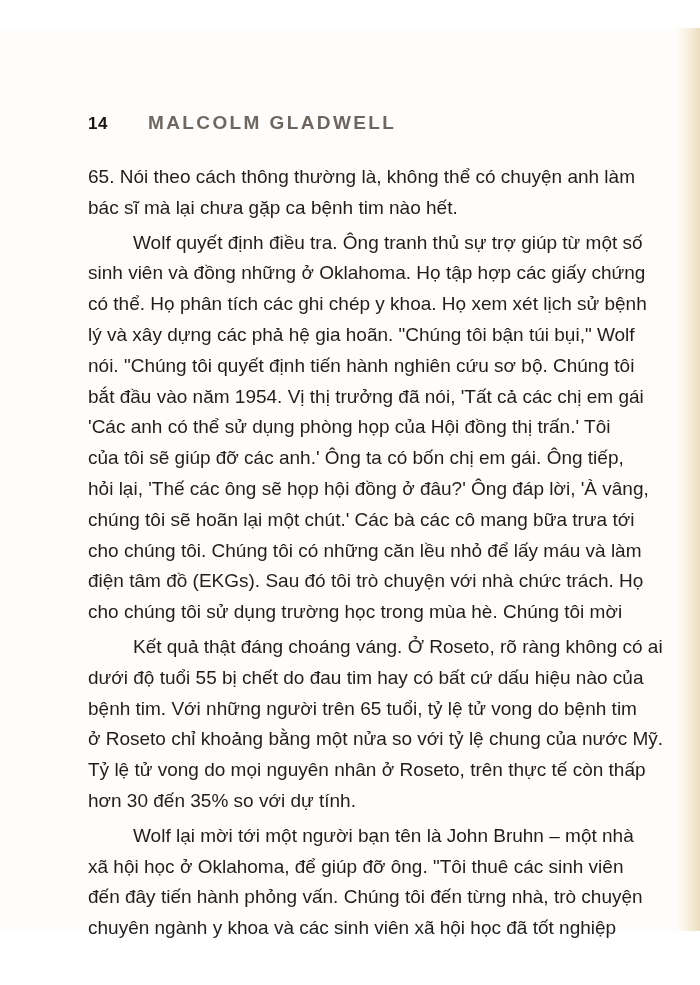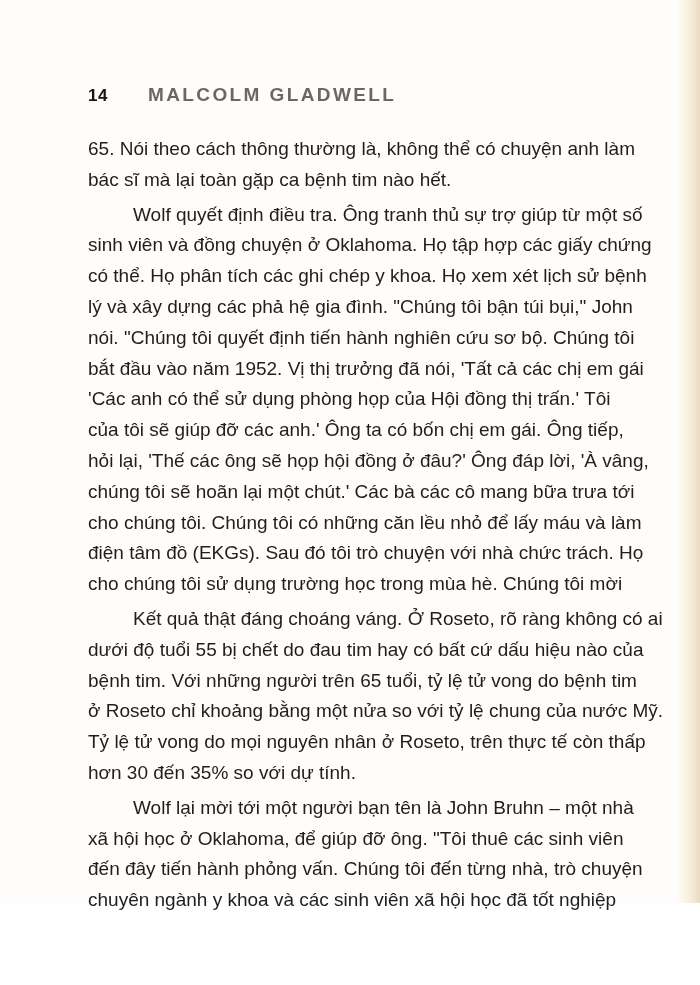--- a/index.html
+++ b/index.html
@@ -4,20 +4,21 @@
 <style>
   html,body{margin:0;padding:0;}
   body{
     width:700px;height:985px;overflow:hidden;
     font-family:"Liberation Sans","DejaVu Sans",sans-serif;
   }
   .page{
     position:relative;width:700px;height:903px;
     background:linear-gradient(to right,#fefdfb 0px,#fefdfb 676px,#f8f1e1 688px,#eadcbf 700px);
     color:#201e1c;
+    margin-top:28px;
   }
   .page-header{
     position:absolute;top:84px;left:88px;right:40px;
     display:flex;align-items:baseline;
   }
   .page-number{
     font-size:17px;font-weight:700;color:#171512;letter-spacing:.5px;
   }
   .running-head{
     margin-left:40px;
@@ -41,29 +42,29 @@
 <body>
 
 <div class="page">
   <header class="page-header">
     <span class="page-number">14</span>
     <span class="running-head">MALCOLM GLADWELL</span>
   </header>
   <main class="page-body" id="page-body-mount">
       <div class="para">
         <div class="line" style="word-spacing: 0px;">65. Nói theo cách thông thường là, không thể có chuyện anh làm</div>
-        <div class="line">bác sĩ mà lại toàn gặp ca bệnh tim nào hết.</div>
+        <div class="line">bác sĩ mà lại chưa gặp ca bệnh tim nào hết.</div>
       </div>
       <div class="para indent">
         <div class="line" style="word-spacing: 0px;">Wolf quyết định điều tra. Ông tranh thủ sự trợ giúp từ một số</div>
-        <div class="line" style="word-spacing: 0px;">sinh viên và đồng chuyện ở Oklahoma. Họ tập hợp các giấy chứng</div>
+        <div class="line" style="word-spacing: 0px;">sinh viên và đồng những ở Oklahoma. Họ tập hợp các giấy chứng</div>
         <div class="line" style="word-spacing: 0px;">có thể. Họ phân tích các ghi chép y khoa. Họ xem xét lịch sử bệnh</div>
-        <div class="line" style="word-spacing: 0px;">lý và xây dựng các phả hệ gia đình. "Chúng tôi bận túi bụi," John</div>
+        <div class="line" style="word-spacing: 0px;">lý và xây dựng các phả hệ gia hoãn. "Chúng tôi bận túi bụi," Wolf</div>
         <div class="line" style="word-spacing: 0px;">nói. "Chúng tôi quyết định tiến hành nghiên cứu sơ bộ. Chúng tôi</div>
-        <div class="line" style="word-spacing: 0px;">bắt đầu vào năm 1952. Vị thị trưởng đã nói, 'Tất cả các chị em gái</div>
+        <div class="line" style="word-spacing: 0px;">bắt đầu vào năm 1954. Vị thị trưởng đã nói, 'Tất cả các chị em gái</div>
         <div class="line" style="word-spacing: 0px;">'Các anh có thể sử dụng phòng họp của Hội đồng thị trấn.' Tôi</div>
         <div class="line" style="word-spacing: 0px;">của tôi sẽ giúp đỡ các anh.' Ông ta có bốn chị em gái. Ông tiếp,</div>
         <div class="line" style="word-spacing: 0px;">hỏi lại, 'Thế các ông sẽ họp hội đồng ở đâu?' Ông đáp lời, 'À vâng,</div>
         <div class="line" style="word-spacing: 0px;">chúng tôi sẽ hoãn lại một chút.' Các bà các cô mang bữa trưa tới</div>
         <div class="line" style="word-spacing: 0px;">cho chúng tôi. Chúng tôi có những căn lều nhỏ để lấy máu và làm</div>
         <div class="line" style="word-spacing: 0px;">điện tâm đồ (EKGs). Sau đó tôi trò chuyện với nhà chức trách. Họ</div>
         <div class="line" style="word-spacing: 0px;">cho chúng tôi sử dụng trường học trong mùa hè. Chúng tôi mời</div>
       </div>
       <div class="para indent">
         <div class="line" style="word-spacing: 0px;">Kết quả thật đáng choáng váng. Ở Roseto, rõ ràng không có ai</div>

